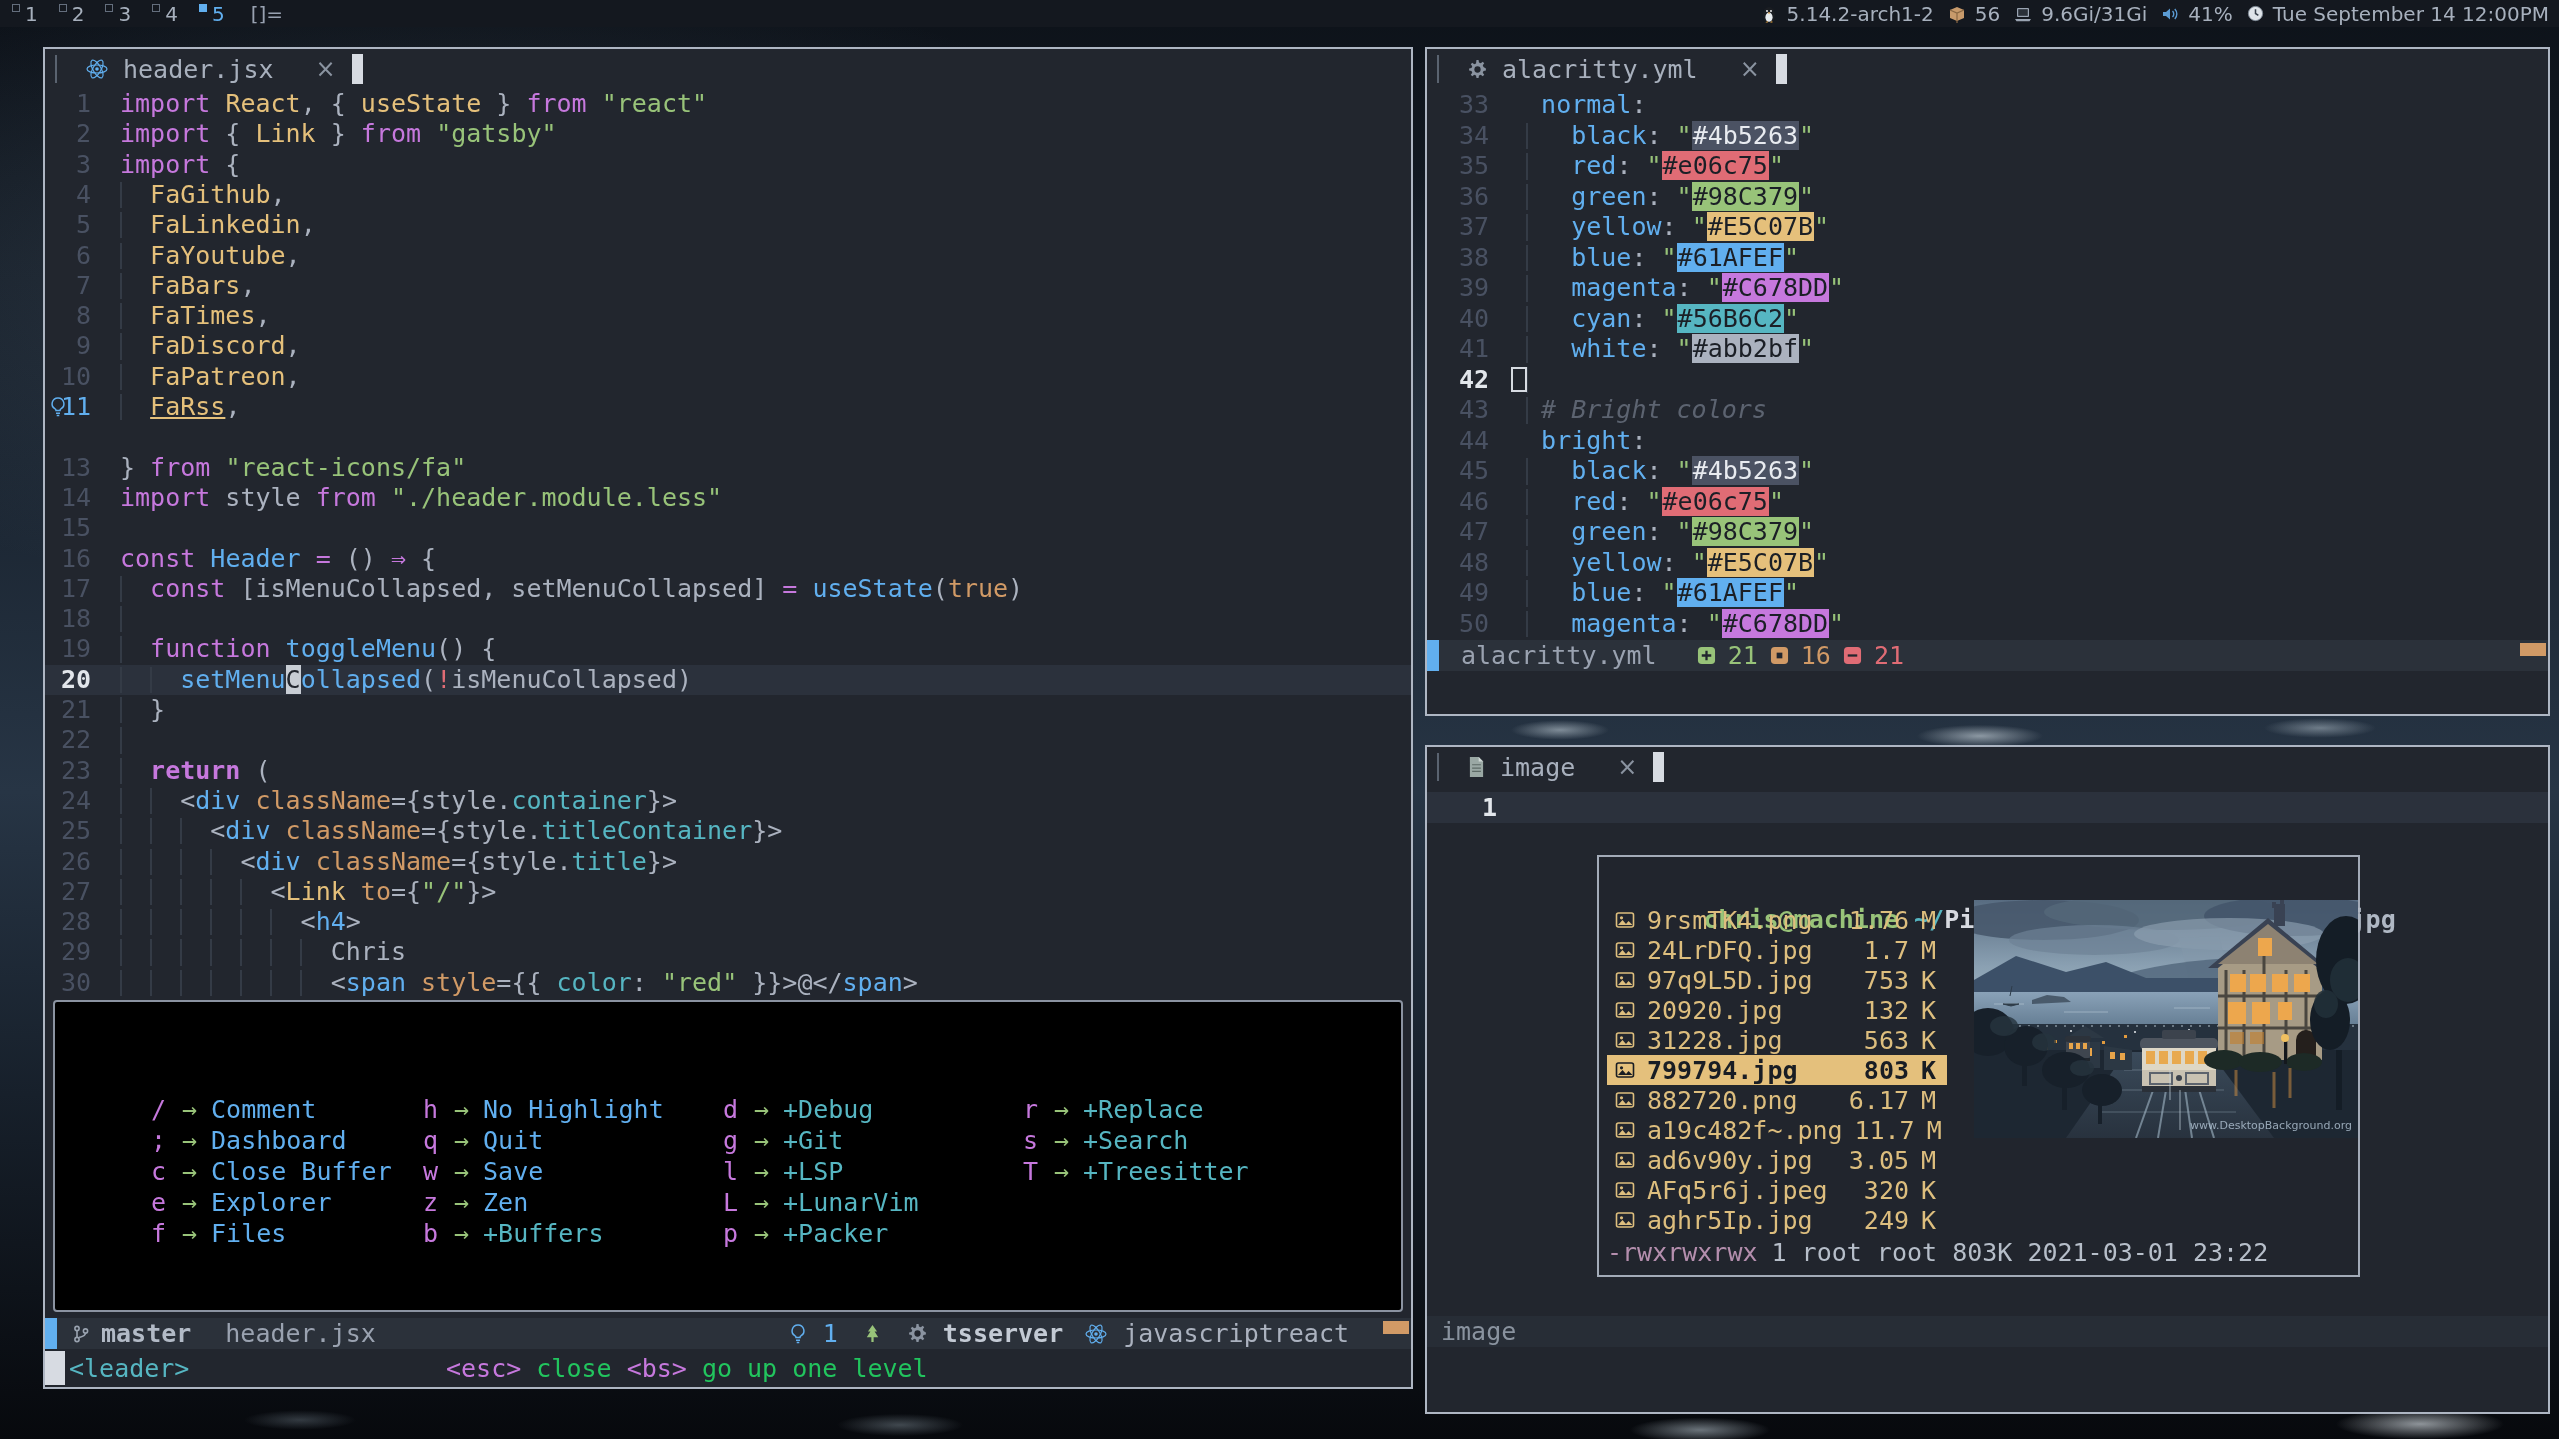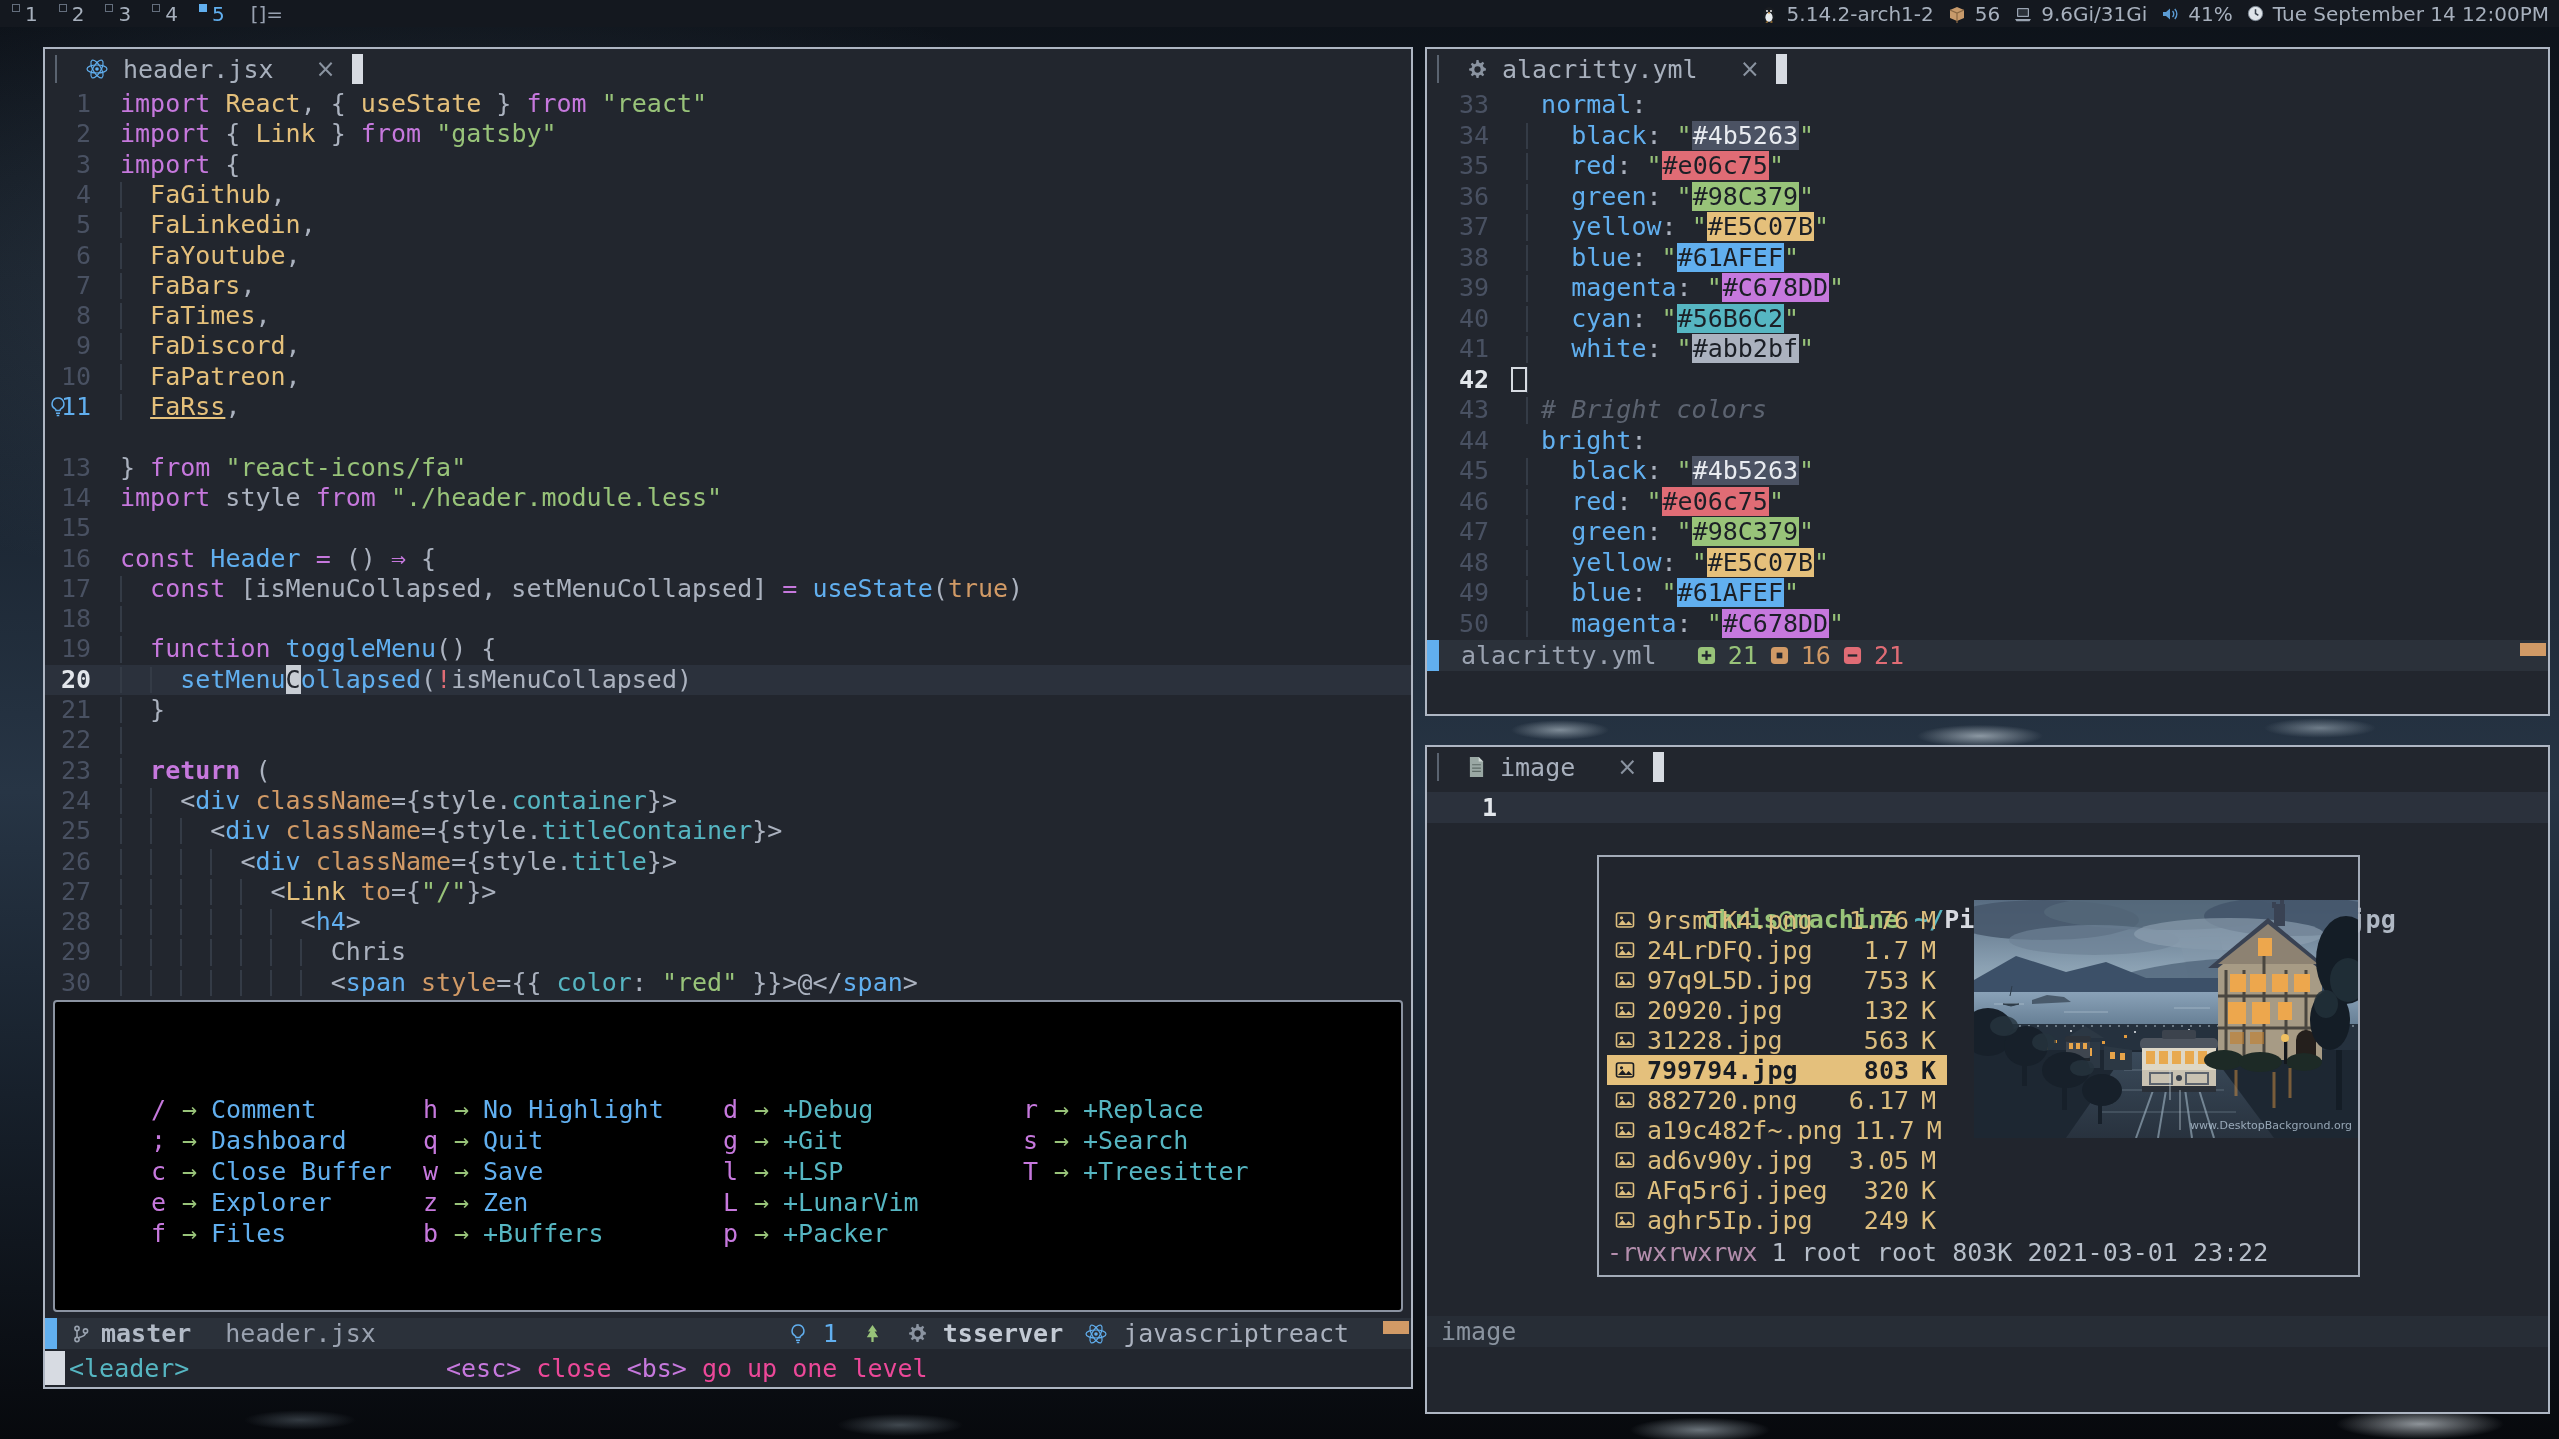--- a/index.html
+++ b/index.html
@@ -85,21 +85,21 @@
   .sl-lsp { font-weight:bold; color:#c3cad4; }
   .sl-ft { color:#abb2bf; }
   .sl-tick { position:absolute; right:2px; top:3px; width:26px; height:13px; background:#d19a66; }
   .gitstat { margin-left:40px; display:flex; align-items:center; gap:12px; font-size:25px; }
   .gadd{color:#98c379} .gchg{color:#d19a66} .gdel{color:#e06c75}
 
   .cmdline { position:absolute; left:0; right:0; height:38px; display:flex; align-items:center; font-size:25px; }
   .cmdcursor { width:20px; height:34px; background:#d7dbe2; flex:none; }
   .leader { color:#56b6c2; margin-left:4px; }
   .hints { position:absolute; left:401px; white-space:pre; }
-  .hint-key{color:#c678dd} .hint-txt{color:#ec4899}
+  .hint-key{color:#c678dd} .hint-txt{color:#22c55e}
 
   
   .termbox { position:absolute; left:170px; top:108px; width:763px; height:422px;
     background:#21252d; border:2px solid #a3abb8; }
   .thead { position:absolute; left:14px; top:18px; height:30px; line-height:30px; font-size:25px; font-weight:bold; white-space:pre; }
   .steel{color:#7fa5c9} .dim{color:#b0b8c4}
   .trows { position:absolute; left:8px; top:48px; }
   .trow { display:flex; align-items:center; height:30px; width:340px; padding:0 4px 0 8px;
     font-size:25px; color:#ddbe7e; }
   .trow .ticn { display:flex; margin-right:12px; flex:none; }

